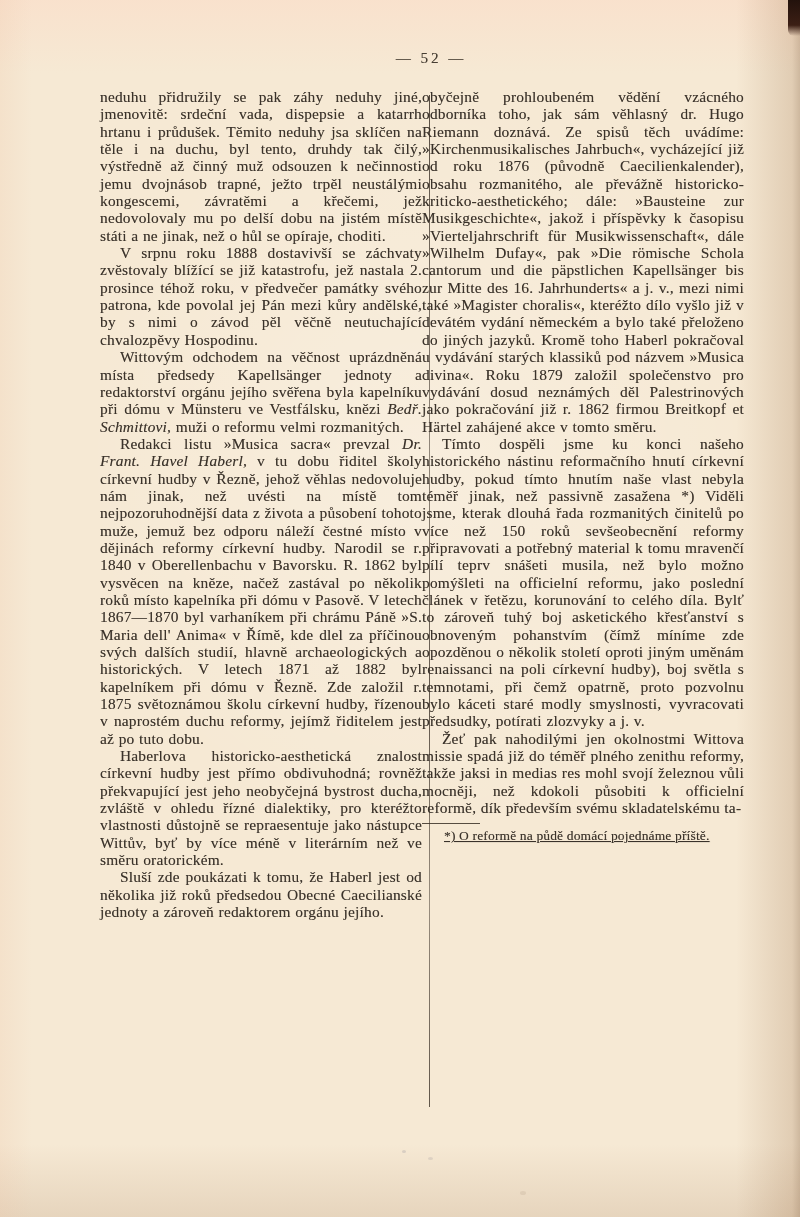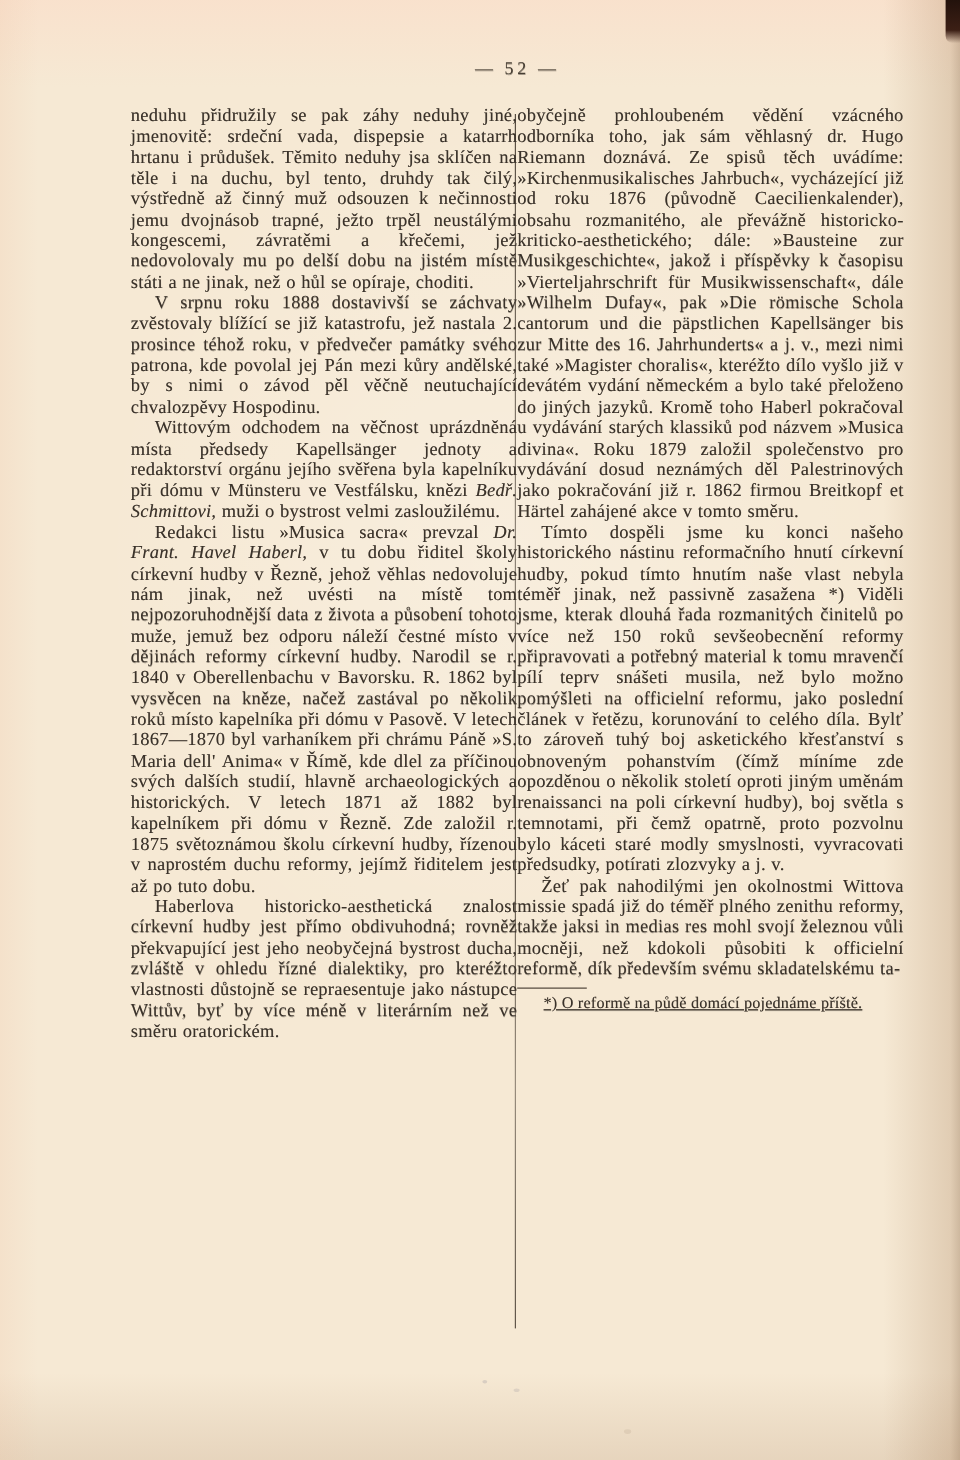--- a/index.html
+++ b/index.html
@@ -35,21 +35,21 @@
   }
   .column-divider {
     position: absolute; left: 429px; top: 95px;
     width: 1.4px; height: 1012px;
     background: linear-gradient(to bottom,
       rgba(58,48,38,0.85) 0%, rgba(58,48,38,0.55) 35%,
       rgba(58,48,38,0.8) 60%, rgba(58,48,38,0.5) 80%, rgba(58,48,38,0.8) 100%);
   }
   .columns {
     position: absolute; top: 88px; left: 100px; width: 662px;
-    display: flex; justify-content: center;
+    display: flex; justify-content: flex-start;
   }
   .col { width: 322px; }
   .col, .footnote-block {
     text-align: justify;
   }
   .col {
     font-size: 15.3px;
     line-height: 17.35px;
     letter-spacing: 0.25px;
     word-spacing: 0.5px;
@@ -81,23 +81,24 @@
   <div class="corner-mark"></div>
 
   <div class="page-header">— 52 —</div>
 
   <div class="column-divider"></div>
 
   <div class="columns">
     <div class="col" id="left-col">
         <p class="para flush"><span>neduhu přidružily se pak záhy neduhy jiné, jmenovitě: srdeční vada, dispepsie a katarrh hrtanu i průdušek. Těmito neduhy jsa sklíčen na těle i na duchu, byl tento, druhdy tak čilý, výstředně až činný muž odsouzen k nečinnosti jemu dvojnásob trapné, ježto trpěl neustálými kongescemi, závratěmi a křečemi, jež nedovolovaly mu po delší dobu na jistém místě státi a ne jinak, než o hůl se opíraje, choditi.</span></p>
         <p class="para"><span>V srpnu roku 1888 dostavivší se záchvaty zvěstovaly blížící se již katastrofu, jež nastala 2. prosince téhož roku, v předvečer památky svého patrona, kde povolal jej Pán mezi kůry andělské, by s nimi o závod pěl věčně neutuchající chvalozpěvy Hospodinu.</span></p>
-        <p class="para"><span>Wittovým odchodem na věčnost uprázdněná místa předsedy Kapellsänger jednoty a redaktorství orgánu jejího svěřena byla kapelníku při dómu v Münsteru ve Vestfálsku, knězi </span><span class="it">Bedř. Schmittovi,</span><span> muži o bystrost velmi zasloužilému.</span></p>
+        <p class="para"><span>Wittovým odchodem na věčnost uprázdněná místa předsedy Kapellsänger jednoty a redaktorství orgánu jejího svěřena byla kapelníku při dómu v Münsteru ve Vestfálsku, knězi </span><span class="it">Bedř. Schmittovi,</span><span> muži o reformu velmi rozmanitých.</span></p>
         <p class="para"><span>Redakci listu »Musica sacra« prevzal </span><span class="it">Dr. Frant. Havel Haberl,</span><span> v tu dobu řiditel školy církevní hudby v Řezně, jehož věhlas nedovoluje nám jinak, než uvésti na místě tom nejpozoruhodnější data z života a působení tohoto muže, jemuž bez odporu náleží čestné místo v dějinách reformy církevní hudby. Narodil se r. 1840 v Oberellenbachu v Bavorsku. R. 1862 byl vysvěcen na kněze, načež zastával po několik roků místo kapelníka při dómu v Pasově. V letech 1867—1870 byl varhaníkem při chrámu Páně »S. Maria dell' Anima« v Římě, kde dlel za příčinou svých dalších studií, hlavně archaeologických a historických. V letech 1871 až 1882 byl kapelníkem při dómu v Řezně. Zde založil r. 1875 světoznámou školu církevní hudby, řízenou v naprostém duchu reformy, jejímž řiditelem jest až po tuto dobu.</span></p>
         <p class="para"><span>Haberlova historicko-aesthetická znalost církevní hudby jest přímo obdivuhodná; rovněž překvapující jest jeho neobyčejná bystrost ducha, zvláště v ohledu řízné dialektiky, pro kteréžto vlastnosti důstojně se repraesentuje jako nástupce Wittův, byť by více méně v literárním než ve směru oratorickém.</span></p>
+        <p class="para"><span>Sluší zde poukázati k tomu, že Haberl jest od několika již roků předsedou Obecné Caecilianské jednoty a zároveň redaktorem orgánu jejího.</span></p>
       </div>
     <div class="col-wrap">
       <div class="col" id="right-col">
           <p class="para flush"><span>obyčejně prohloubeném vědění vzácného odborníka toho, jak sám věhlasný dr. Hugo Riemann doznává. Ze spisů těch uvádíme: »Kirchenmusikalisches Jahrbuch«, vycházející již od roku 1876 (původně Caecilienkalender), obsahu rozmanitého, ale převážně historicko-kriticko-aesthetického; dále: »Bausteine zur Musikgeschichte«, jakož i příspěvky k časopisu »Vierteljahrschrift für Musikwissenschaft«, dále »Wilhelm Dufay«, pak »Die römische Schola cantorum und die päpstlichen Kapellsänger bis zur Mitte des 16. Jahrhunderts« a j. v., mezi nimi také »Magister choralis«, kteréžto dílo vyšlo již v devátém vydání německém a bylo také přeloženo do jiných jazyků. Kromě toho Haberl pokračoval u vydávání starých klassiků pod názvem »Musica divina«. Roku 1879 založil společenstvo pro vydávání dosud neznámých děl Palestrinových jako pokračování již r. 1862 firmou Breitkopf et Härtel zahájené akce v tomto směru.</span></p>
           <p class="para"><span>Tímto dospěli jsme ku konci našeho historického nástinu reformačního hnutí církevní hudby, pokud tímto hnutím naše vlast nebyla téměř jinak, než passivně zasažena *) Viděli jsme, kterak dlouhá řada rozmanitých činitelů po více než 150 roků sevšeobecnění reformy připravovati a potřebný material k tomu mravenčí pílí teprv snášeti musila, než bylo možno pomýšleti na officielní reformu, jako poslední článek v řetězu, korunování to celého díla. Bylť to zároveň tuhý boj asketického křesťanství s obnoveným pohanstvím (čímž míníme zde opozděnou o několik století oproti jiným uměnám renaissanci na poli církevní hudby), boj světla s temnotami, při čemž opatrně, proto pozvolnu bylo káceti staré modly smyslnosti, vyvracovati předsudky, potírati zlozvyky a j. v.</span></p>
           <p class="para"><span>Žeť pak nahodilými jen okolnostmi Wittova missie spadá již do téměř plného zenithu reformy, takže jaksi in medias res mohl svojí železnou vůli mocněji, než kdokoli působiti k officielní reformě, dík především svému skladatelskému ta-</span></p>
         </div>
       <div class="footnote-block">
         <hr class="footnote-rule">
         <p class="footnote-text">*) O reformě na půdě domácí pojednáme příště.</p>

